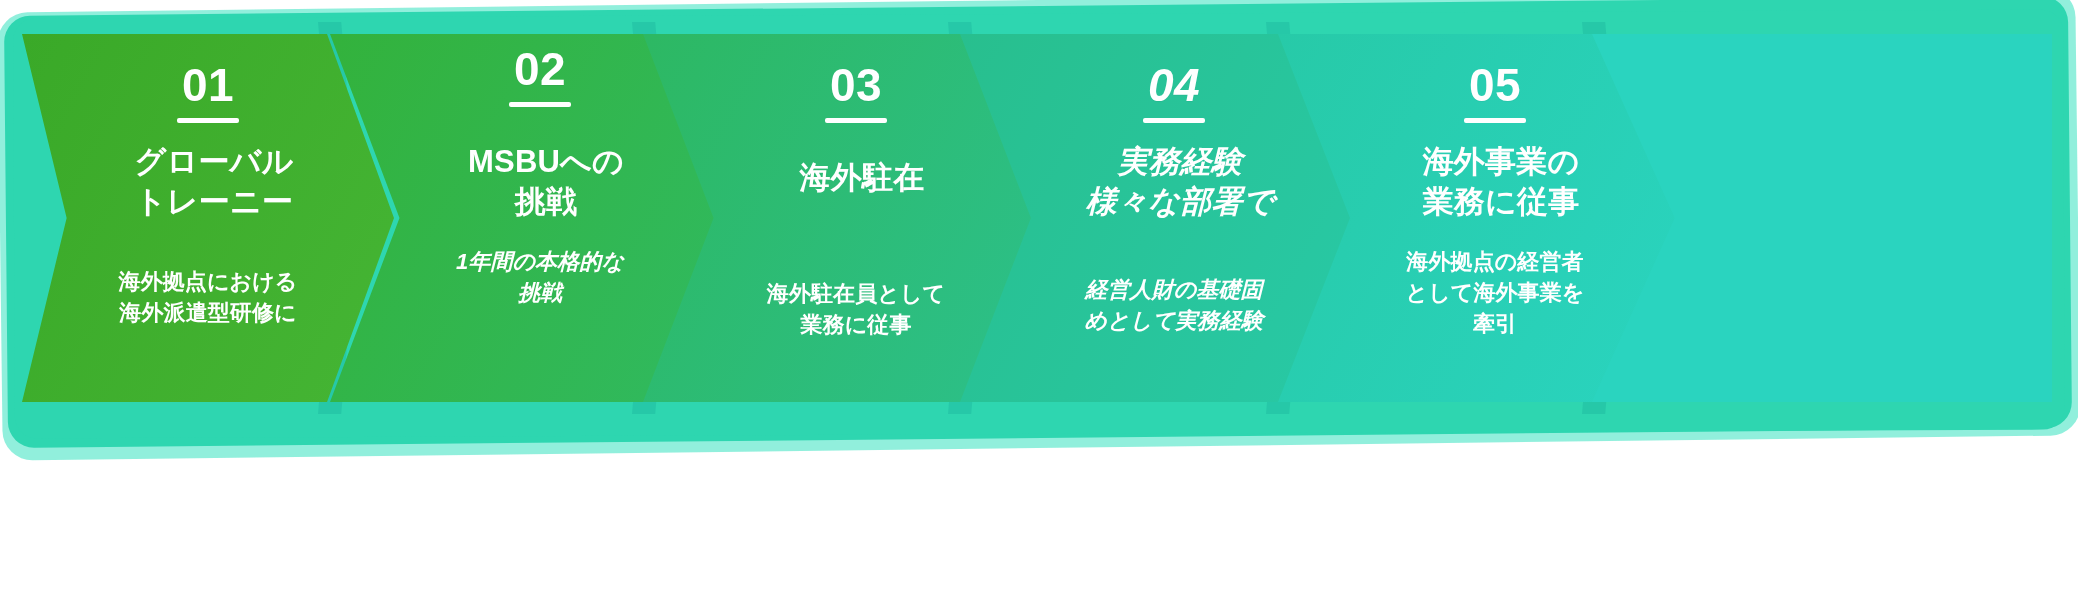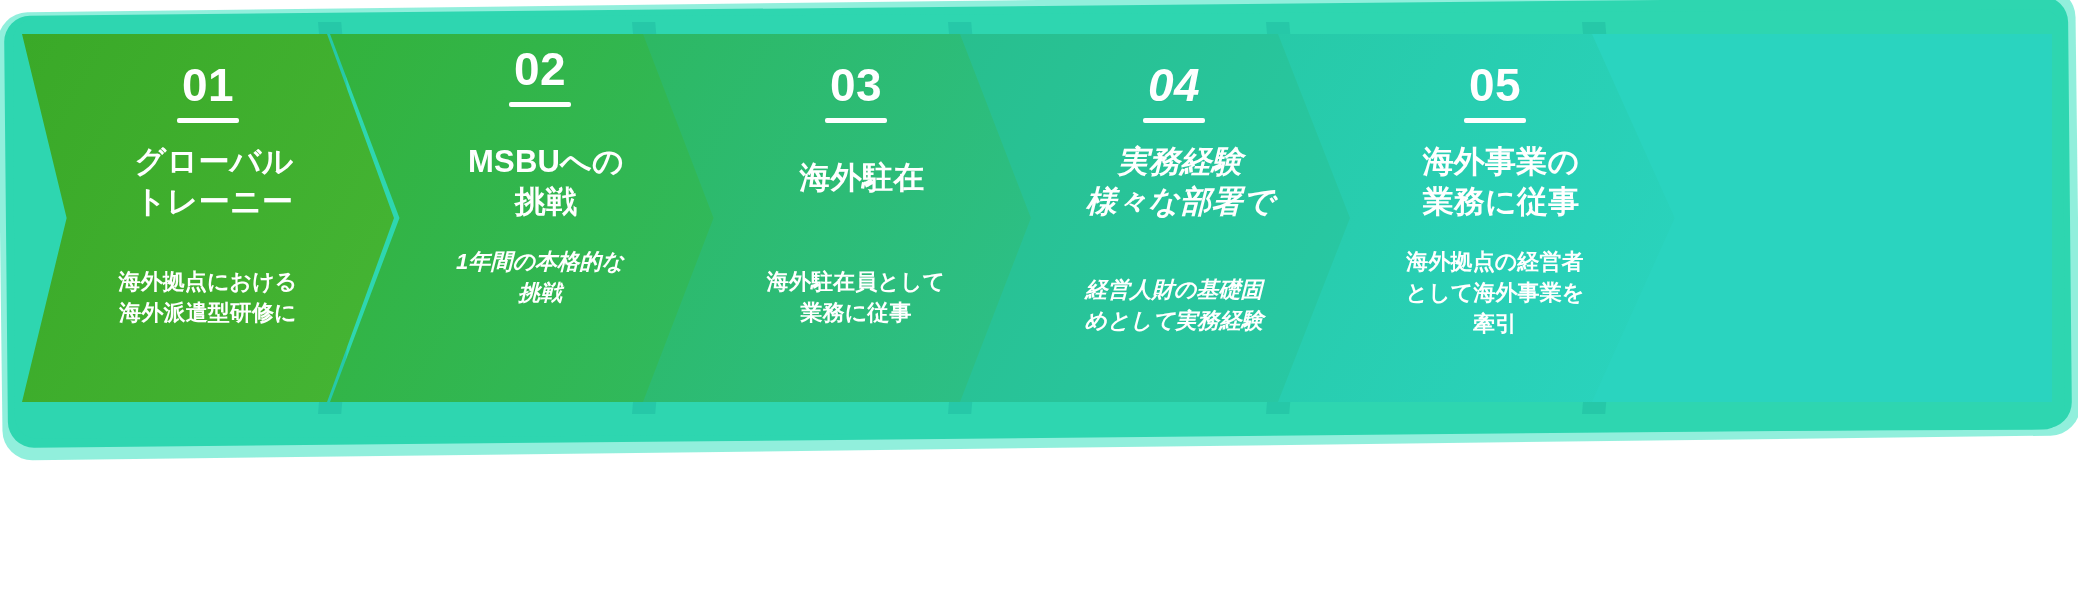--- a/index.html
+++ b/index.html
@@ -222,21 +222,21 @@
 
     <div class="step s3" style="background: linear-gradient(118deg, rgb(45, 184, 99) 0%, rgb(44, 192, 138) 100%); color: rgb(255, 255, 255);">
       <div class="inner" style="left:34px;">
         <div class="num-wrap" style="top:28px;">
           <div class="num">03</div>
           <div class="num-rule" style="background: rgb(255, 255, 255);"></div>
         </div>
         <div class="title" style="top:124px;">
           <div>海外駐在</div>
         </div>
-        <div class="desc" style="top:232px;">
+        <div class="desc" style="top:246px;font-family:Liberation Mono, monospace;">
           <div>海外駐在員として</div>
           <div>業務に従事</div>
         </div>
       </div>
     </div>
 
     <div class="step s4" style="background: linear-gradient(118deg, rgb(40, 191, 142) 0%, rgb(40, 201, 166) 100%); color: rgb(255, 255, 255);">
       <div class="inner" style="left:34px;">
         <div class="num-wrap" style="top:28px;">
           <div class="num">04</div>

